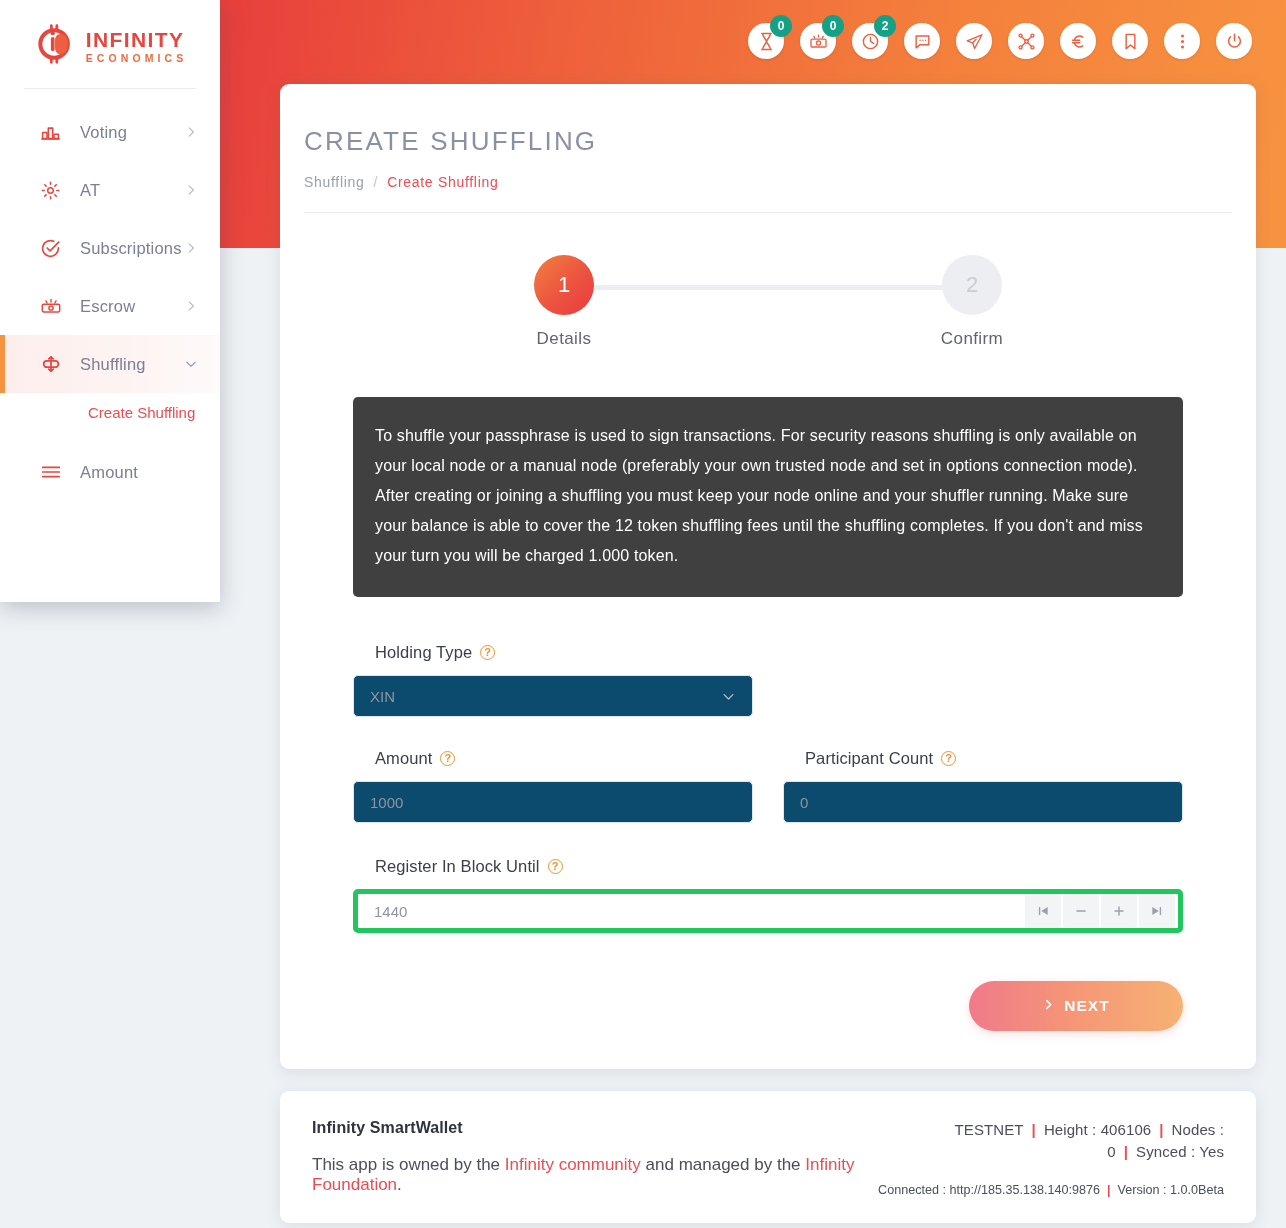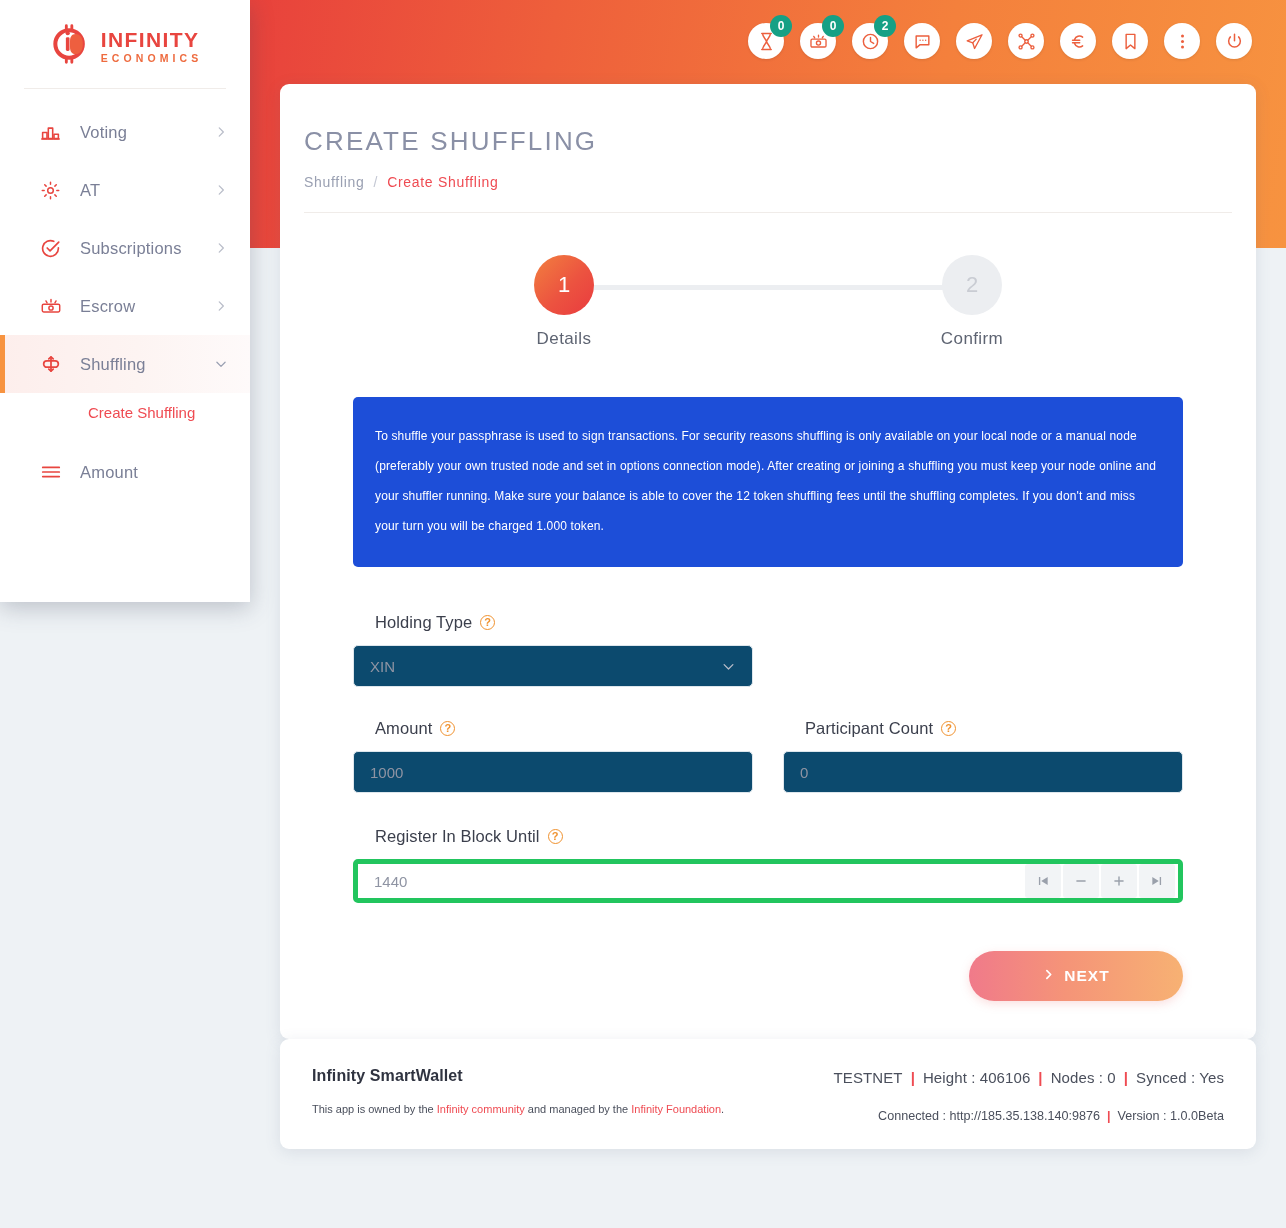--- a/index.html
+++ b/index.html
@@ -61,21 +61,21 @@
     font-weight: 700;
     line-height: 22px;
     text-align: center;
     padding: 0 4px;
   }
 
   
   .sidebar {
     position: absolute;
     left: 0; top: 0;
-    width: 250px;
+    width: 220px;
     height: 602px;
     background: #ffffff;
     box-shadow: 0 6px 22px rgba(60,70,90,0.28);
     z-index: 10;
     overflow: hidden;
   }
 
   .logo-wrap {
     height: 88px;
     display: flex;
@@ -249,25 +249,25 @@
   .step-label {
     margin-top: 14px;
     font-size: 17px;
     color: #5e6472;
     letter-spacing: 0.4px;
   }
 
   
   .notice {
     margin: 24px 49px 0 49px;
-    background: #1d4ed8;
+    background: #404040;
     border-radius: 5px;
     padding: 24px 22px 26px 22px;
     color: #ffffff;
-    font-size: 12px;
+    font-size: 16px;
     line-height: 30px;
     letter-spacing: 0.15px;
   }
 
   
   .form { margin: 46px 49px 0 49px; }
 
   .field-label {
     font-size: 16.5px;
     color: #3b3f4c;
@@ -364,36 +364,36 @@
     align-items: center;
     justify-content: center;
     gap: 9px;
     cursor: pointer;
     box-shadow: 0 3px 10px rgba(240,130,130,0.25);
     font-family: "Liberation Sans", sans-serif;
   }
 
   
   .footer-card {
+    margin-top: 22px;
     padding: 28px 32px 26px 32px;
     display: flex;
     justify-content: space-between;
     align-items: flex-start;
   }
   .f-left .f-title {
     font-size: 16px;
     color: #2f3340;
     font-weight: 700;
     letter-spacing: 0.1px;
   }
   .f-left .f-sub {
     margin-top: 18px;
-    font-size: 11px;
+    font-size: 17px;
     color: #4a4f5c;
-    text-align: center;
   }
   .f-sub a { color: #ef4b52; text-decoration: none; cursor: pointer; }
 
   .f-right { text-align: right; max-width: 400px; }
   .f-stats {
     font-size: 15px;
     color: #4a4f5c;
     line-height: 22px;
     letter-spacing: 0.1px;
   }

